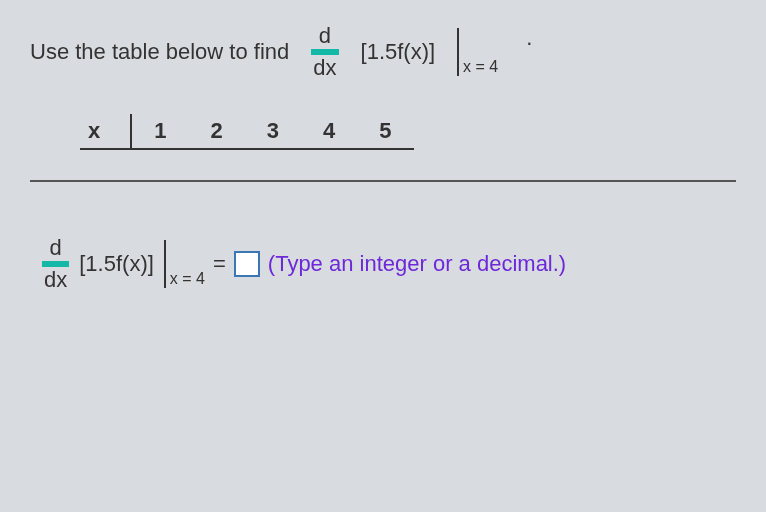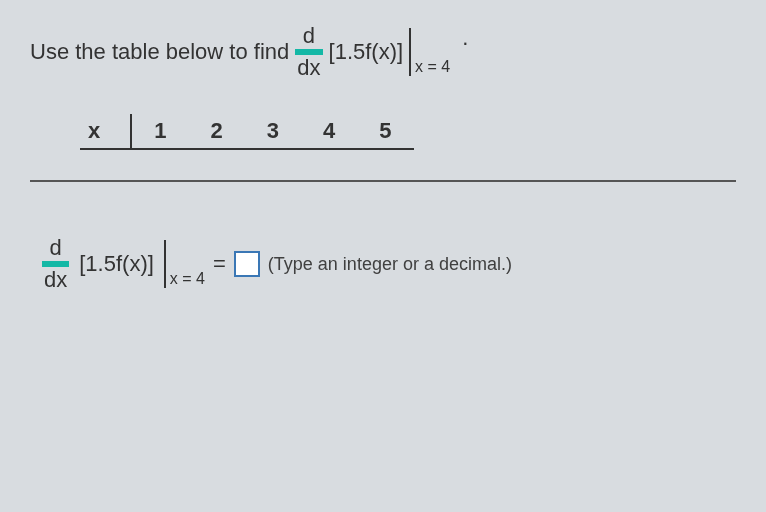--- a/index.html
+++ b/index.html
@@ -14,21 +14,21 @@
       font-family: Arial, sans-serif;
       color: #333;
       padding: 25px 30px;
       position: relative;
     }
     .prompt-line {
       font-size: 22px;
       display: flex;
       align-items: center;
       flex-wrap: nowrap;
-      gap: 4px;
+      gap: 20px;
       margin-bottom: 35px;
     }
     .frac {
       display: inline-flex;
       flex-direction: column;
       align-items: center;
       vertical-align: middle;
       line-height: 1;
       margin: 0 2px;
     }
@@ -97,22 +97,22 @@
       margin-left: 10px;
     }
     .answer-box {
       width: 26px;
       height: 26px;
       border: 2px solid #3a77b5;
       background: #fff;
       display: inline-block;
     }
     .hint {
-      font-size: 18px;
-      color: #404040;
+      font-size: 22px;
+      color: #6d28d9;
     }
   </style>
 </head>
 <body>
 
 <div class="prompt-line">
   <span>Use the table below to find</span>
   <span class="frac">
     <span class="num">d</span>
     <span class="den">dx</span>

